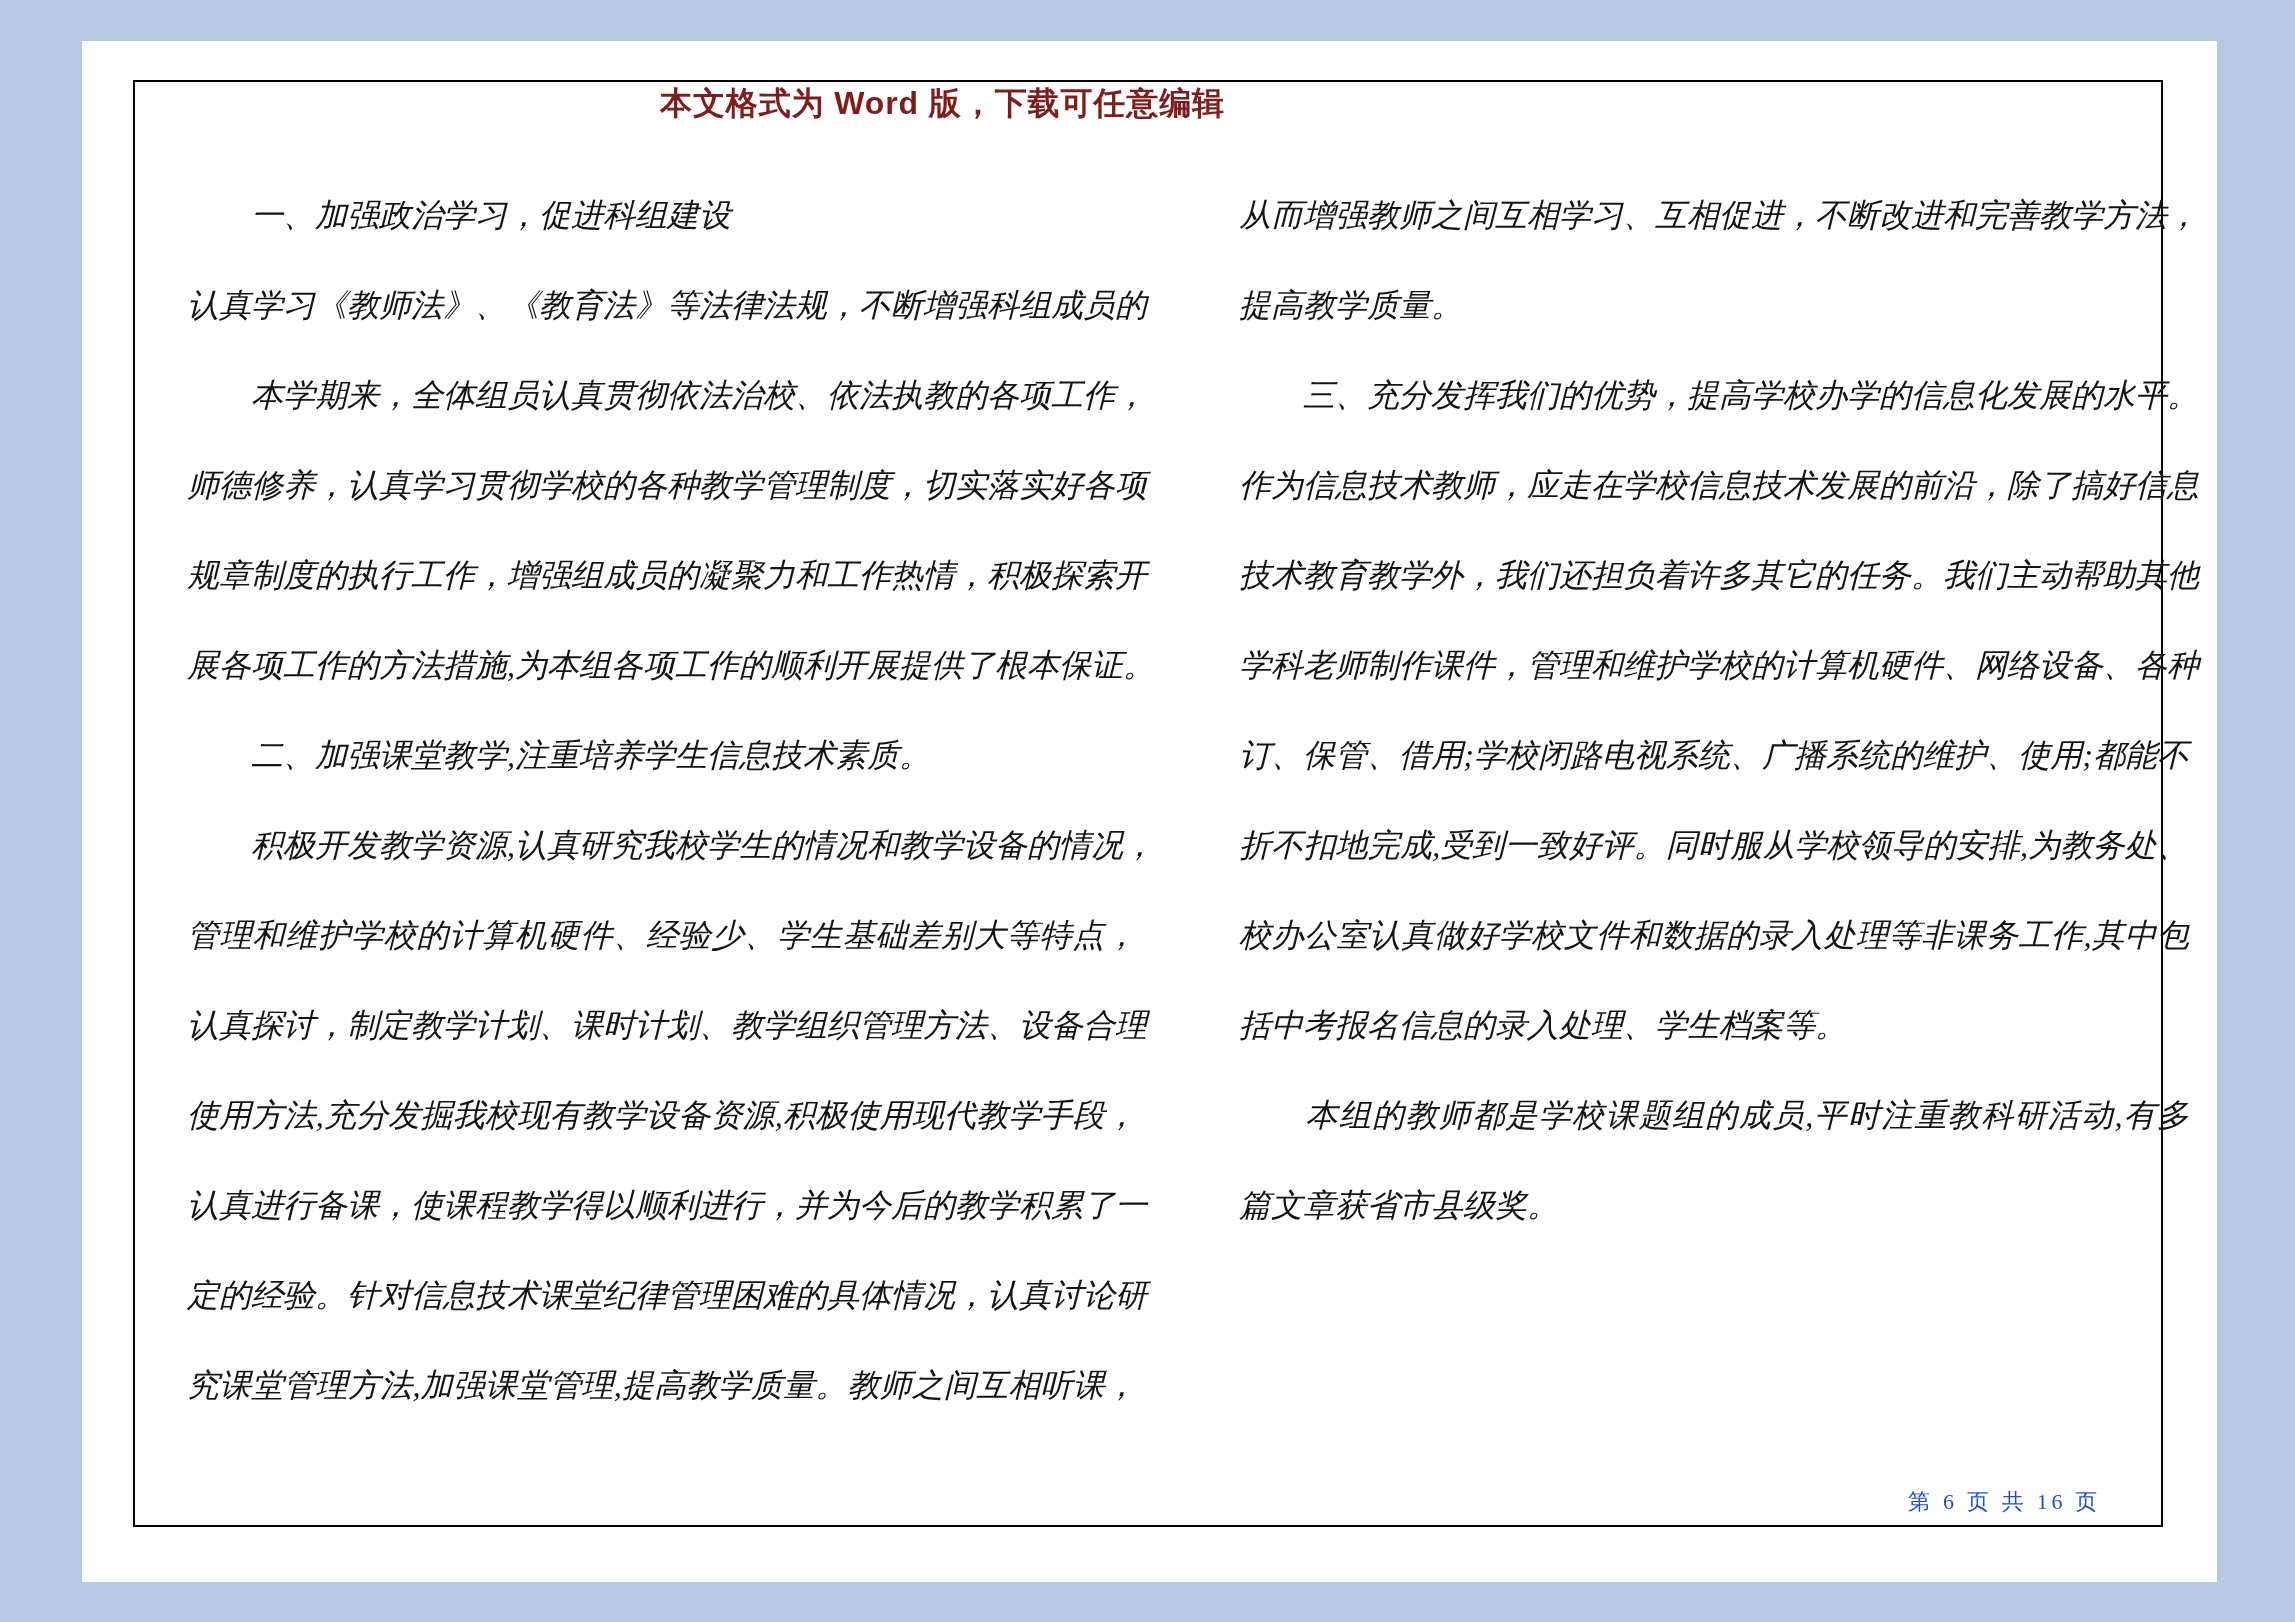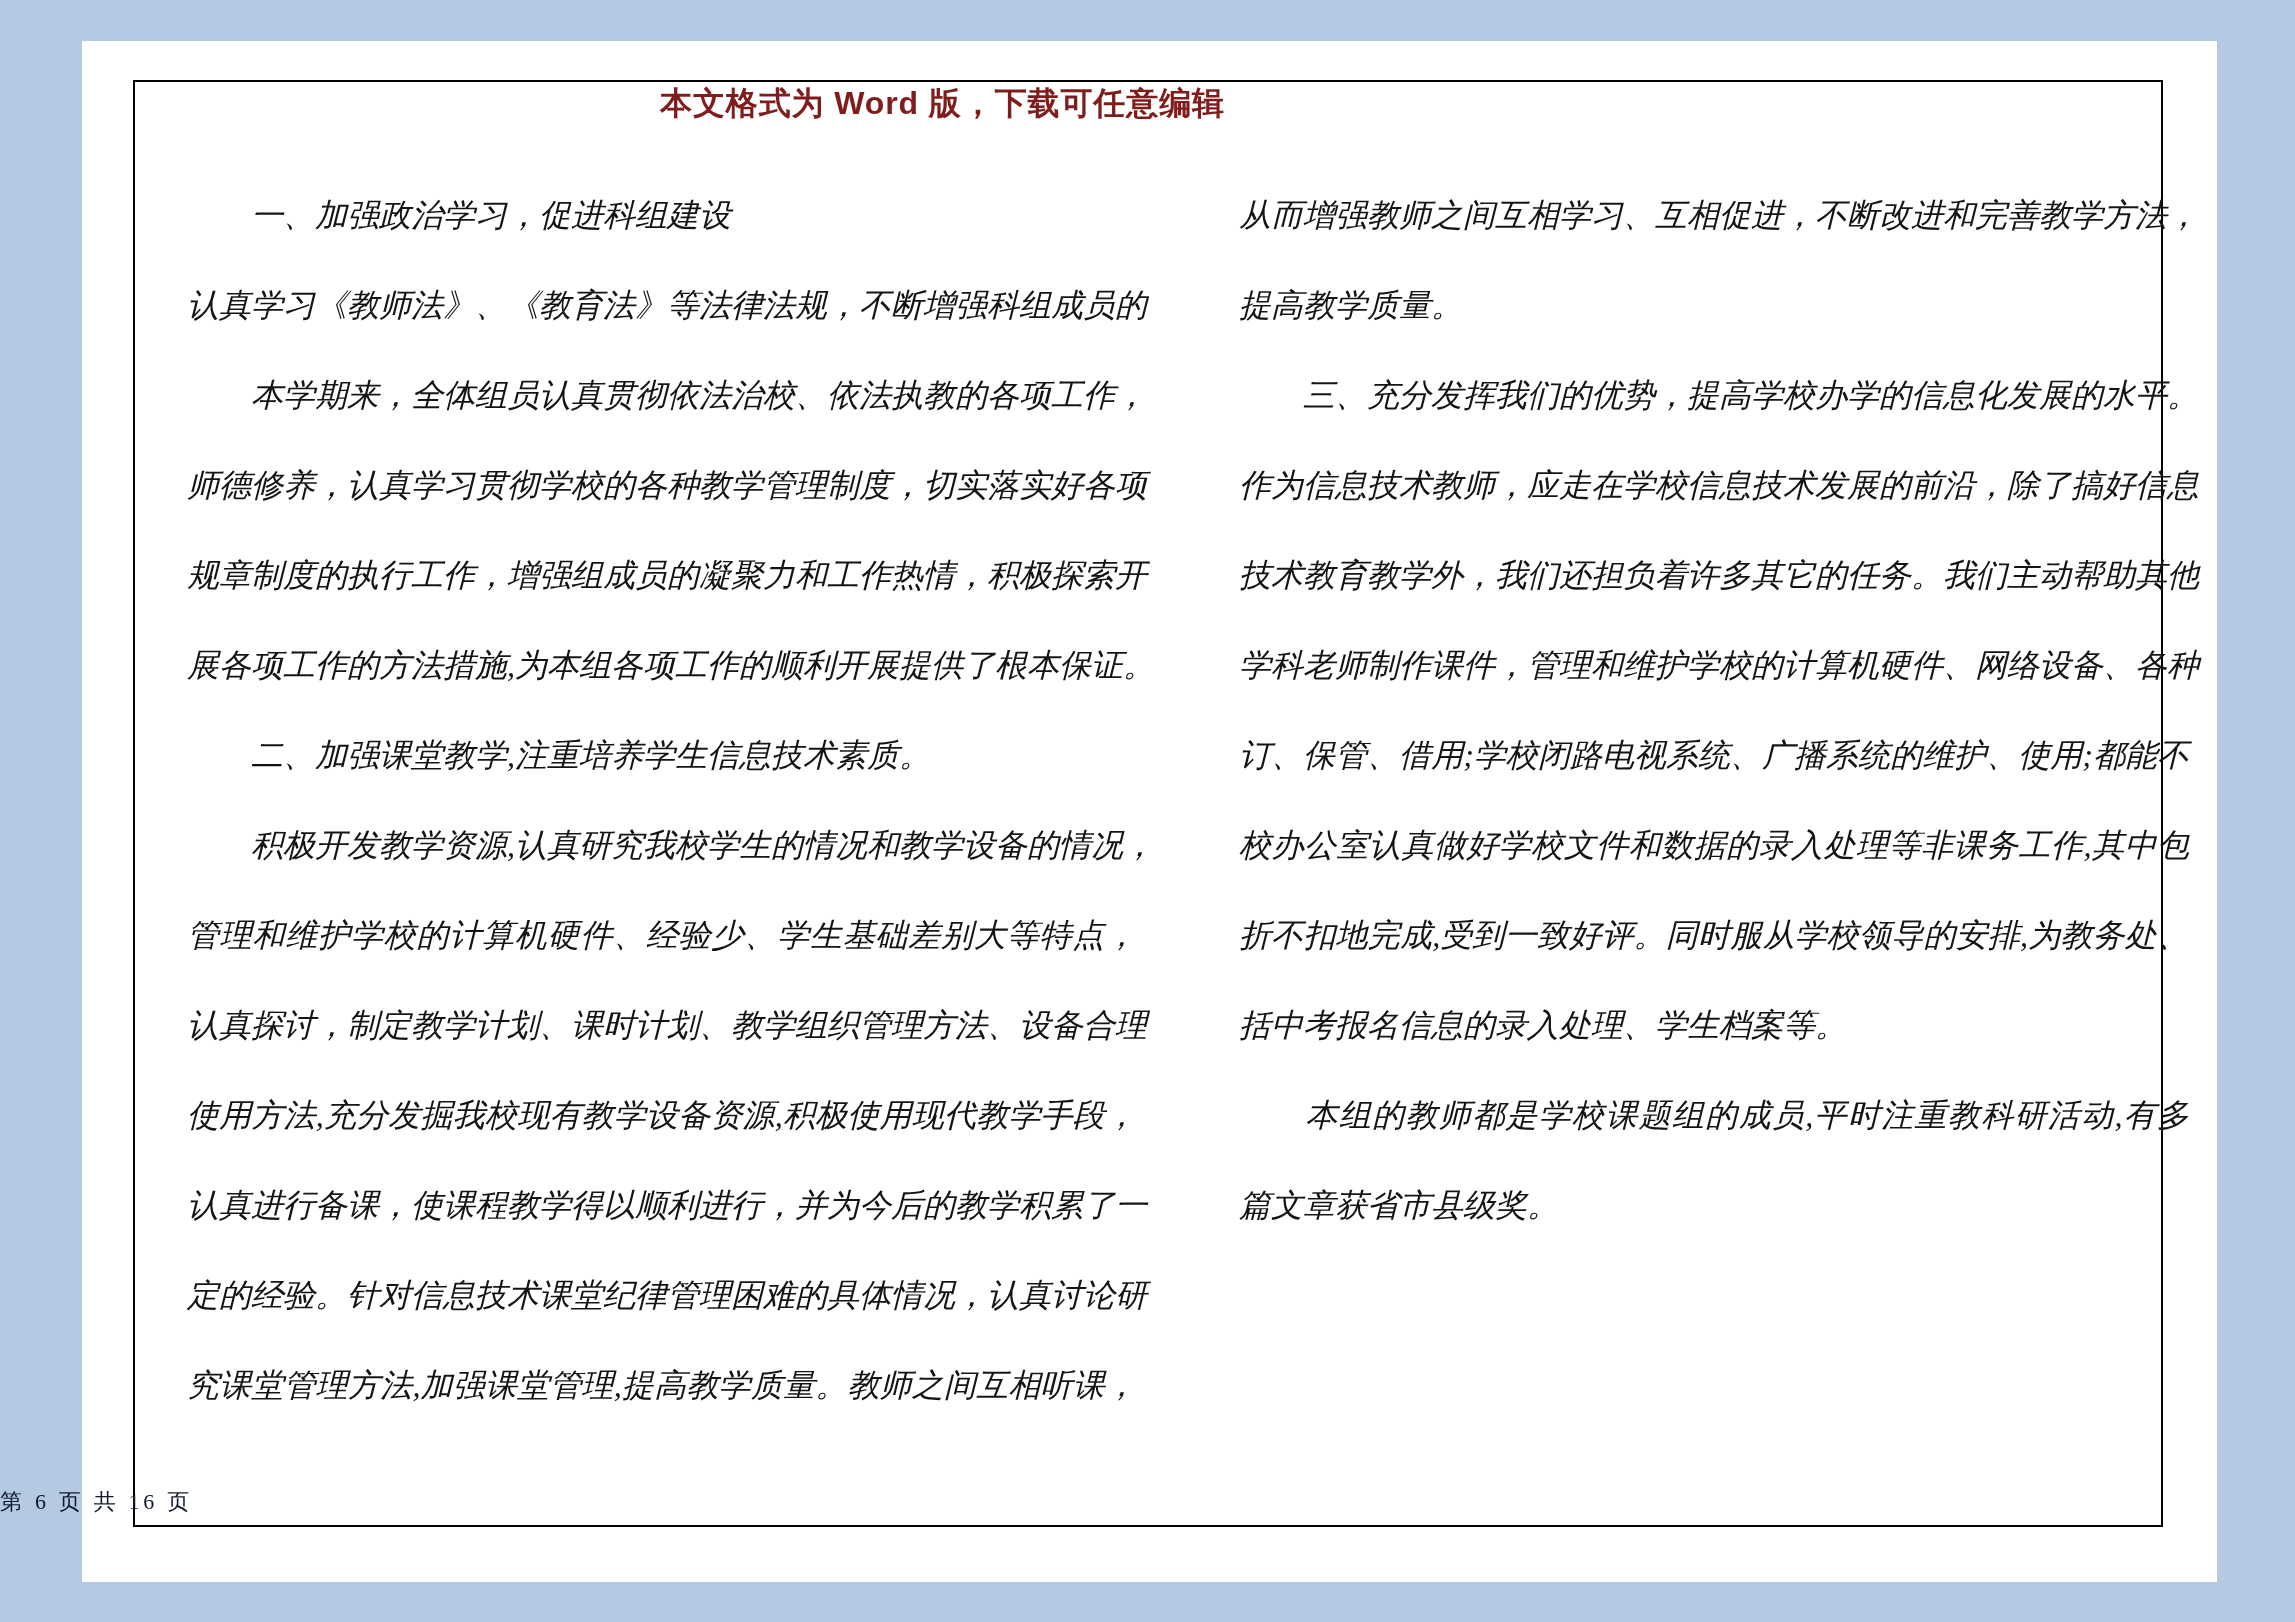--- a/index.html
+++ b/index.html
@@ -49,23 +49,23 @@
     font-style: italic;
   }
   .line.fill {
     text-align-last: justify;
     text-justify: inter-ideograph;
   }
   .footer {
     position: absolute;
     left: 0; top: 1487px;
     width: 2101px;
-    text-align: left;
+    text-align: right;
     font-size: 22px;
-    color: #0f172a;
+    color: #1d4ed8;
     letter-spacing: 3.7px;
   }
 </style>
 </head>
 <body>
 
 <div class="page"></div>
 
 <div class="border-frame"></div>
 
@@ -89,21 +89,21 @@
   </div>
 
 <div class="col col-right">
     <div class="line fill">从而增强教师之间互相学习、互相促进，不断改进和完善教学方法，</div>
     <div class="line">提高教学质量。</div>
     <div class="line fill">　　三、充分发挥我们的优势，提高学校办学的信息化发展的水平。</div>
     <div class="line fill">作为信息技术教师，应走在学校信息技术发展的前沿，除了搞好信息</div>
     <div class="line fill">技术教育教学外，我们还担负着许多其它的任务。我们主动帮助其他</div>
     <div class="line fill">学科老师制作课件，管理和维护学校的计算机硬件、网络设备、各种</div>
     <div class="line fill">订、保管、借用;学校闭路电视系统、广播系统的维护、使用;都能不</div>
+    <div class="line fill">折不扣地完成,受到一致好评。同时服从学校领导的安排,为教务处、</div>
     <div class="line fill">校办公室认真做好学校文件和数据的录入处理等非课务工作,其中包</div>
-    <div class="line fill">折不扣地完成,受到一致好评。同时服从学校领导的安排,为教务处、</div>
     <div class="line">括中考报名信息的录入处理、学生档案等。</div>
     <div class="line fill">　　本组的教师都是学校课题组的成员,平时注重教科研活动,有多</div>
     <div class="line">篇文章获省市县级奖。</div>
   </div>
 
 <div class="footer">第 6 页 共 16 页</div>
 
 
 </body></html>

